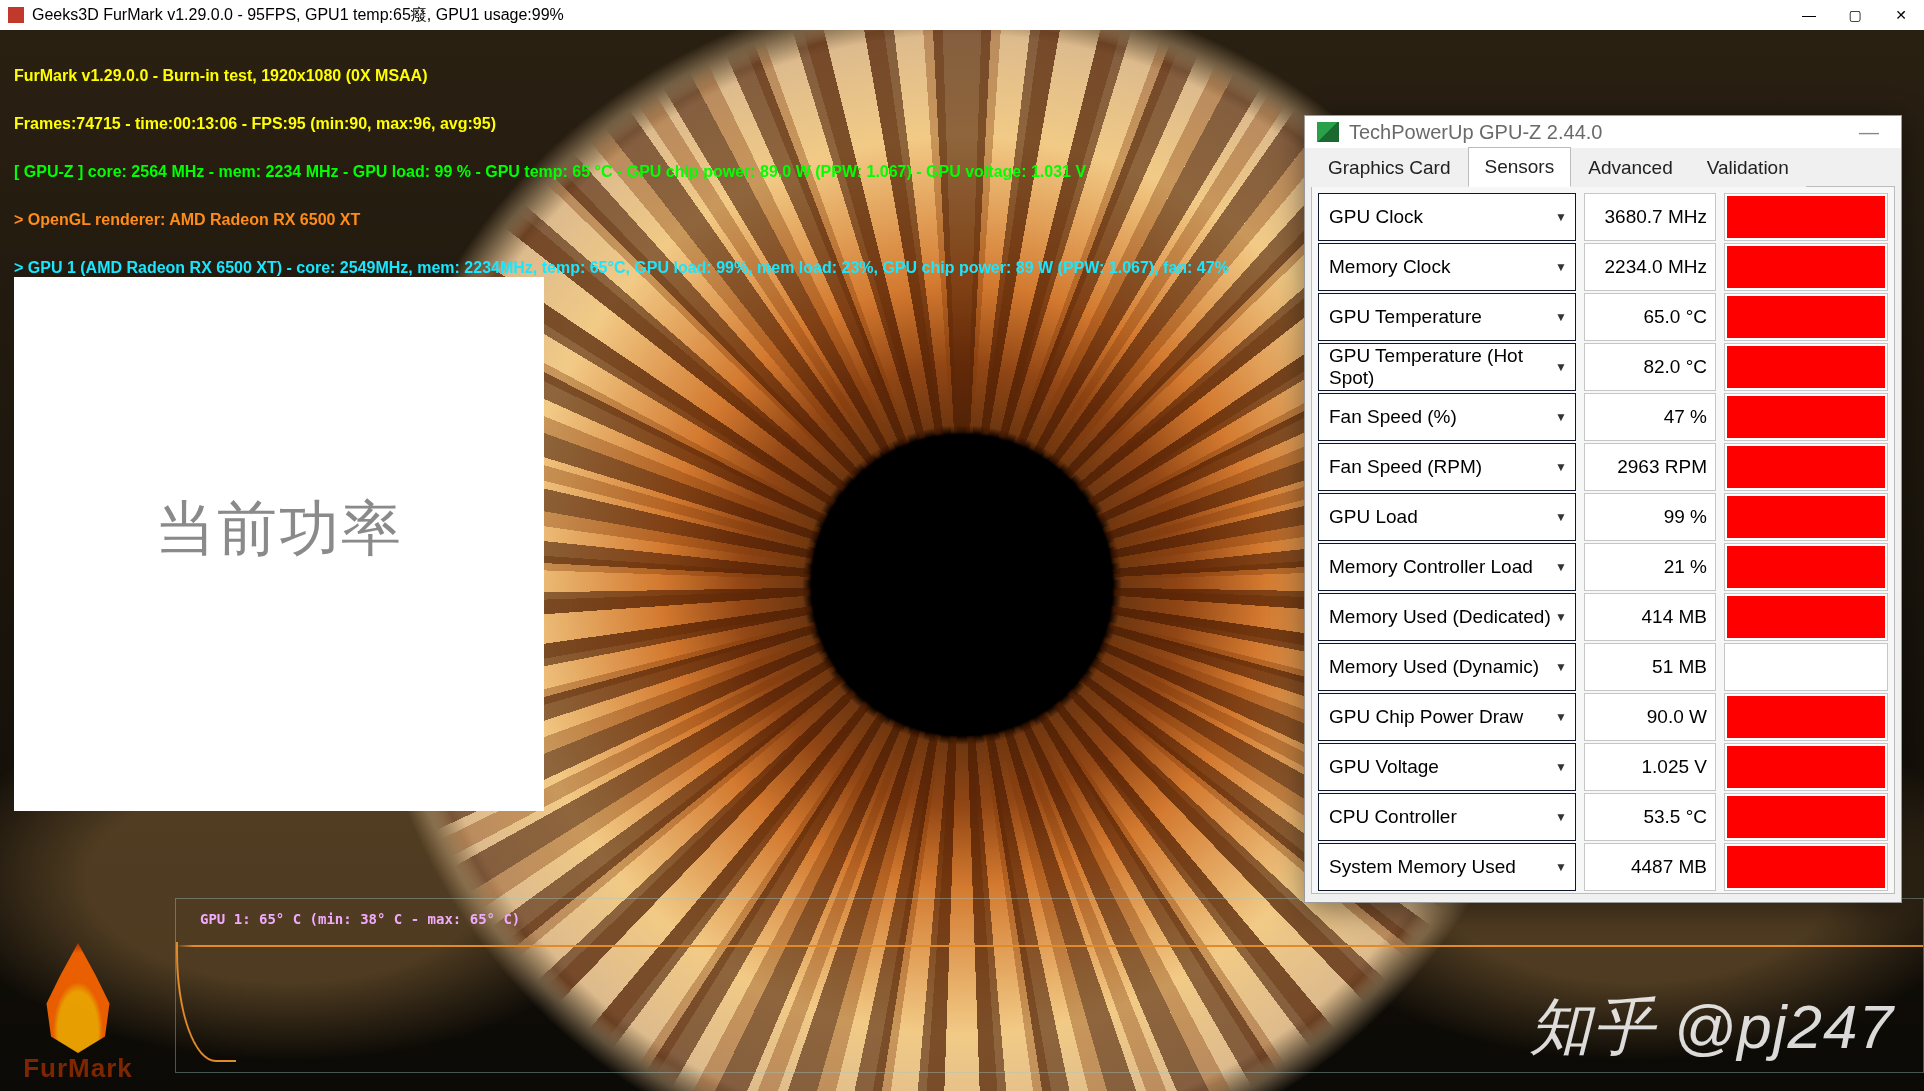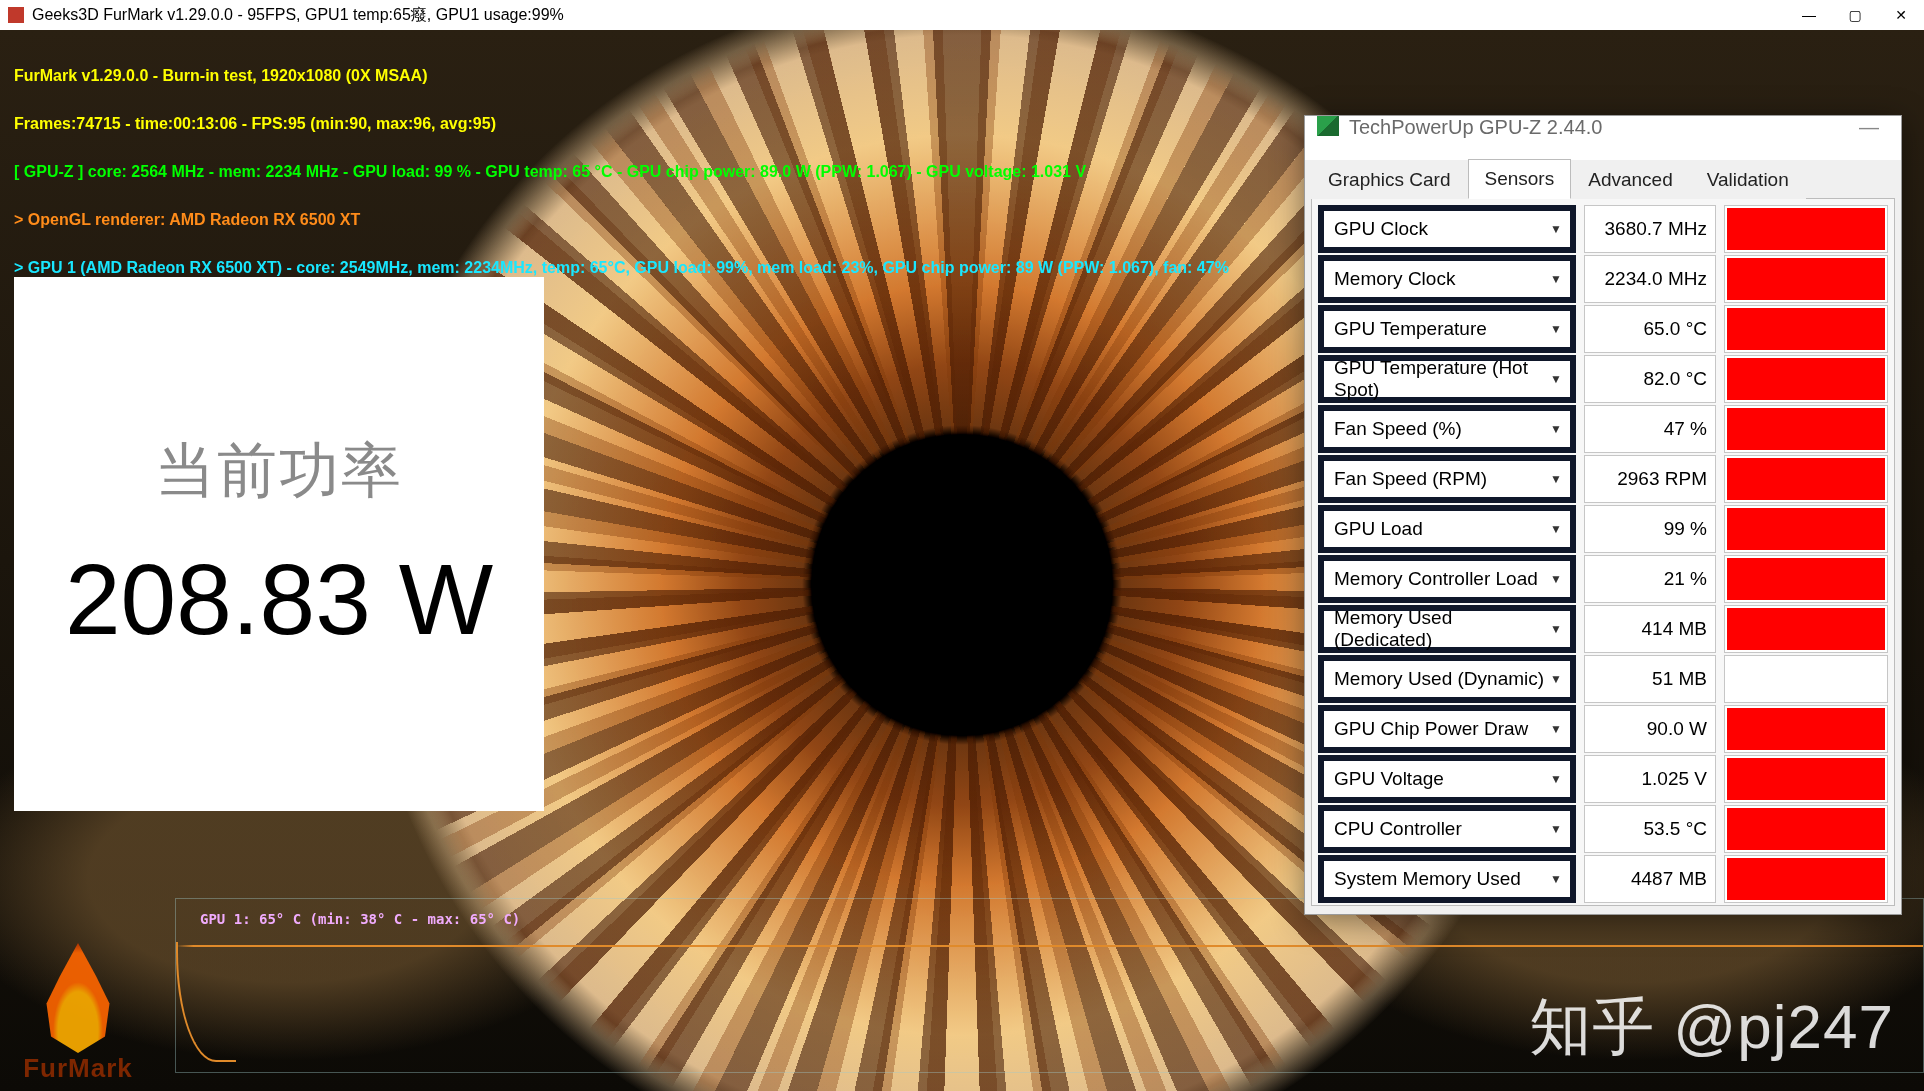--- a/index.html
+++ b/index.html
@@ -61,40 +61,40 @@
 
   .furmark-logo { position:absolute; left:18px; bottom:8px; width:120px; height:140px; opacity:.9; }
   .furmark-logo .flame { width:90px; height:110px; margin:0 auto;
     background:radial-gradient(ellipse at 50% 80%, #ffae00 0 20px, #ff6600 25px 40px, #b83200 45px 55px, transparent 60px);
     clip-path:polygon(50% 0,70% 30%,85% 55%,80% 85%,50% 100%,20% 85%,15% 55%,30% 30%);
   }
   .furmark-logo .txt { color:#8a2a00; font-weight:bold; font-size:26px; text-align:center; font-family:Impact,Arial; letter-spacing:1px; }
 
   
   .gpuz { position:absolute; top:115px; right:22px; width:598px; background:#f0f0f0; border:1px solid #9a9a9a; box-shadow:0 6px 30px rgba(0,0,0,.45); }
-  .gpuz-title { height:44px; display:flex; align-items:flex-start; padding:0 12px; font-size:20px; color:#6a6a6a; background:#fff; }
+  .gpuz-title { height:32px; display:flex; align-items:center; padding:0 12px; font-size:20px; color:#6a6a6a; background:#fff; }
   .gpuz-title .gzicon { width:22px; height:20px; margin-right:10px; background:linear-gradient(135deg,#2aa04a 50%,#1a6a2f 50%); }
   .gpuz-title .spacer { flex:1; }
   .gpuz-title .min { width:40px; text-align:center; color:#888; font-size:20px; }
 
   .tabs { height:38px; display:flex; align-items:flex-end; background:#f0f0f0; padding:4px 6px 0 6px; gap:0; }
   .tab { padding:8px 16px 8px 16px; font-size:19px; color:#222; border:1px solid transparent; border-bottom:none; background:#f0f0f0; position:relative; top:1px; }
   .tab.active { background:#fff; border-color:#bcbcbc; border-bottom:1px solid #fff; z-index:2; }
   .tab-body { border:1px solid #bcbcbc; background:#f7f7f7; margin:0 6px 8px 6px; padding:6px 6px 0 6px; }
 
   .row { display:flex; align-items:stretch; height:48px; gap:8px; margin-bottom:2px; }
-  .sensor-name { flex:0 0 258px; background:#fff; border:6px solid #0f172a; display:flex; align-items:center; padding:0 8px 0 10px; font-size:19px; color:#000;justify-content:center; }
+  .sensor-name { flex:0 0 258px; background:#fff; border:1px solid #0f172a; display:flex; align-items:center; padding:0 8px 0 10px; font-size:19px; color:#000;justify-content:center; }
   .sensor-name .dd { margin-left:auto; font-size:12px; color:#333; }
   .sensor-val  { flex:0 0 132px; background:#fff; border:1px solid #c6c6c6; display:flex; align-items:center; justify-content:flex-end; padding-right:8px; font-size:19px; }
   .sensor-bar-wrap { flex:1; background:#fff; border:1px solid #c6c6c6; position:relative; overflow:hidden; }
   .sensor-bar { position:absolute; top:2px; bottom:2px; right:2px; background:#ff0000; }
   .sensor-bar.full { left:2px; }
 
   
-  .wm { position:absolute; right:30px; bottom:22px; color:rgba(255,255,255,.85); font-size:62px; font-weight:400; letter-spacing:1px; font-family:"Microsoft YaHei",Arial; }
+  .wm { position:absolute; right:30px; bottom:22px; color:rgba(255,255,255,.85); font-size:62px; font-weight:400; font-style:italic; letter-spacing:1px; font-family:"Microsoft YaHei",Arial; }
 </style>
 </head>
 <body>
 
 <div class="titlebar">
   <div class="icon"></div>
   <span>Geeks3D FurMark v1.29.0.0 - 95FPS, GPU1 temp:65癈, GPU1 usage:99%</span>
   <div class="spacer"></div>
   <div class="win-btn">—</div>
   <div class="win-btn">▢</div>
@@ -110,21 +110,20 @@
   <div class="ov-yellow">FurMark v1.29.0.0 - Burn-in test, 1920x1080 (0X MSAA)</div>
   <div class="ov-yellow">Frames:74715 - time:00:13:06 - FPS:95 (min:90, max:96, avg:95)</div>
   <div class="ov-green">[ GPU-Z ] core: 2564 MHz - mem: 2234 MHz - GPU load: 99 % - GPU temp: 65 °C - GPU chip power: 89.0 W (PPW: 1.067) - GPU voltage: 1.031 V</div>
   <div class="ov-orange">&gt; OpenGL renderer: AMD Radeon RX 6500 XT</div>
   <div class="ov-cyan">&gt; GPU 1 (AMD Radeon RX 6500 XT) - core: 2549MHz, mem: 2234MHz, temp: 65°C, GPU load: 99%, mem load: 23%, GPU chip power: 89 W (PPW: 1.067), fan: 47%</div>
   <div class="ov-white">- F1: toggle help</div>
 </div>
 
 <div class="power-panel">
   <div class="power-label">当前功率</div>
-  <div class="power-value">208.83 W</div>
 </div>
 
 <div class="graph">
   <div class="graph-label">GPU 1: 65° C (min: 38° C - max: 65° C)</div>
   <div class="graph-line"></div>
   <div class="graph-curve"></div>
 </div>
 
 <div class="furmark-logo">
   <div class="flame"></div>

